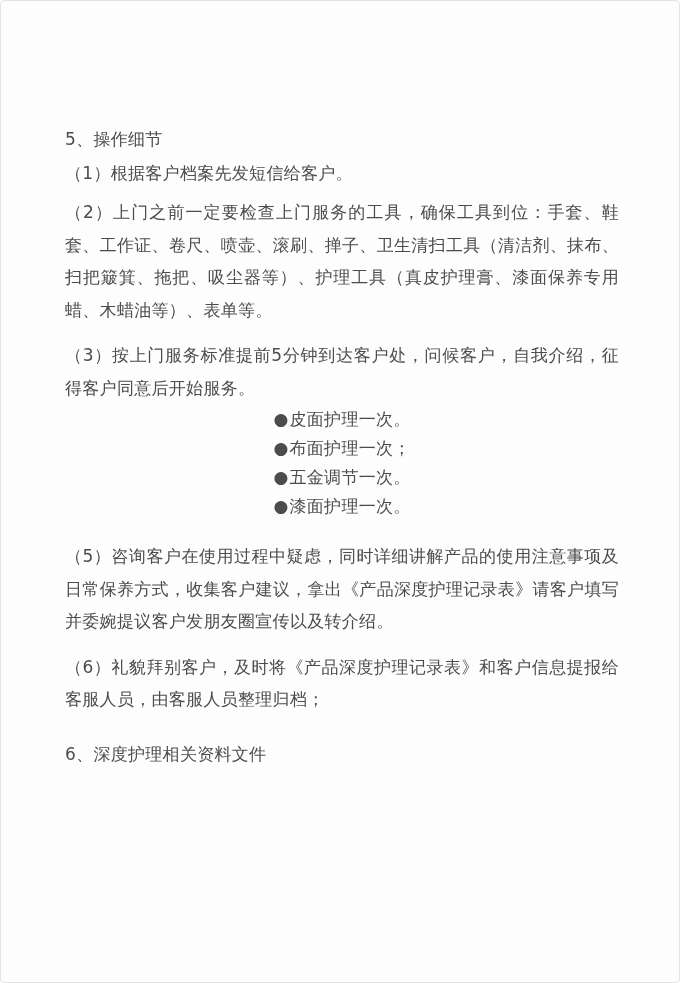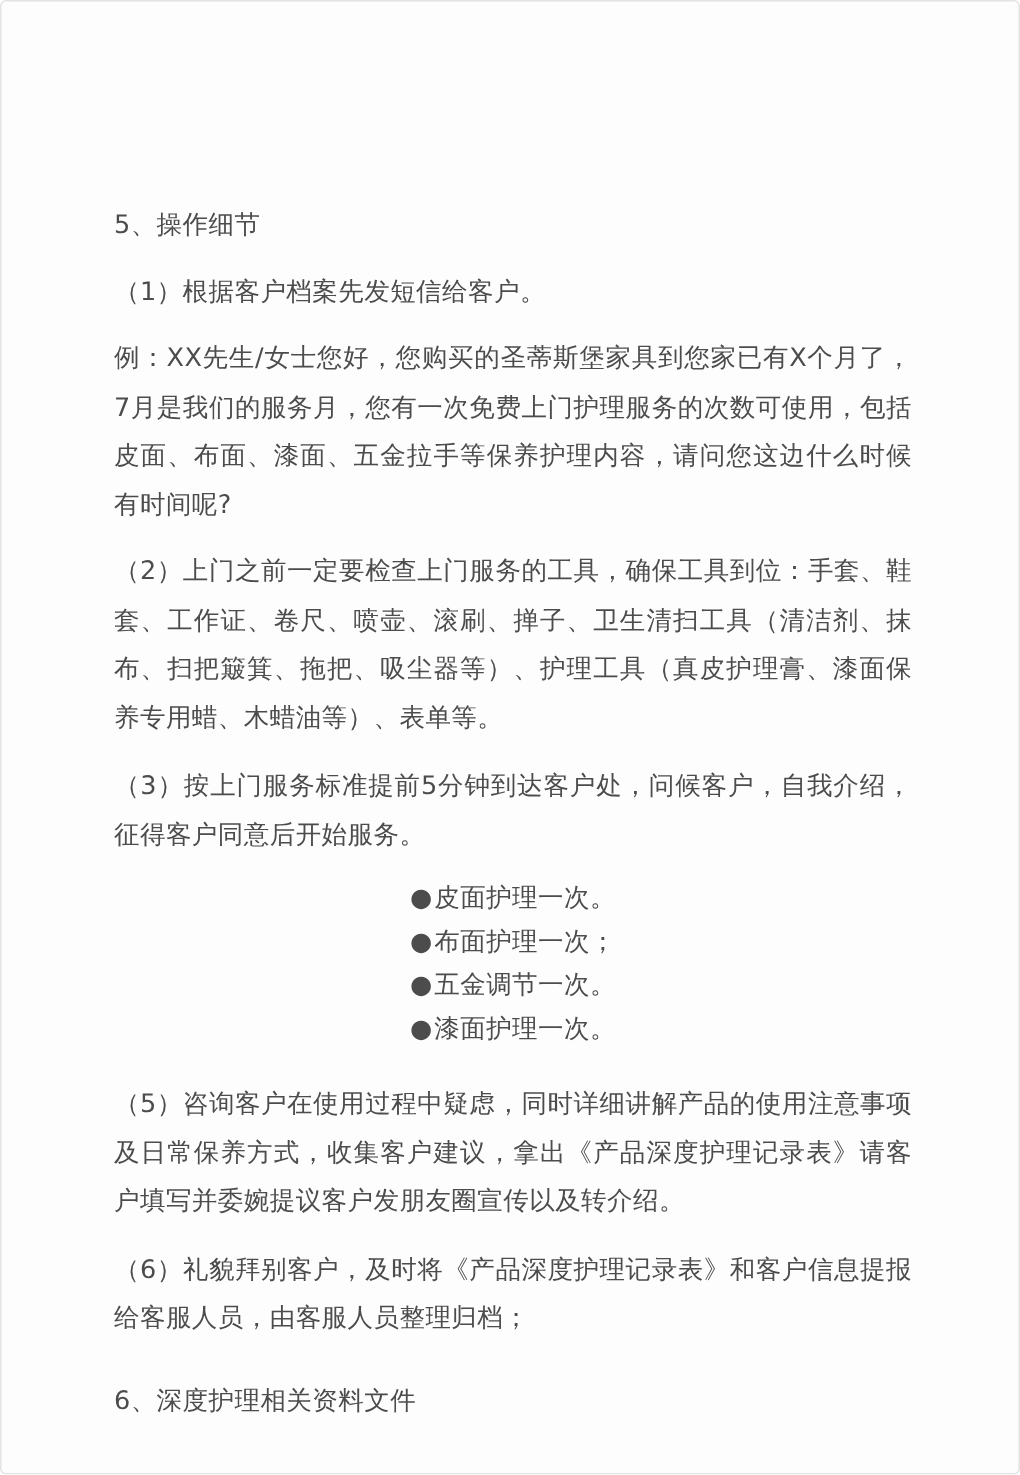--- a/index.html
+++ b/index.html
@@ -23,21 +23,21 @@
     position: absolute;
     left: 63px;
     top: 121px;
     width: 556px;
     font-size: 17px;
     line-height: 32.5px;
     text-align: justify;
     letter-spacing: 0.3px;
   }
   .para {
-    margin: 12px;
+    margin: 1px;
   }
   .gap-xs { margin-top: 7px; }
   .gap-sm { margin-top: 13px; }
   .gap-md { margin-top: 19px; }
   .gap-lg { margin-top: 22px; }
   .bullet-list {
     margin: 0;
     line-height: 29px;
     text-align: left;
   }
@@ -52,21 +52,20 @@
 </head>
 <body>
 
 <div class="page">
   <div class="content">
 
     <p class="para">5、操作细节</p>
 
     <p class="para">（1）根据客户档案先发短信给客户。</p>
 
-    <p class="para">例：XX先生/女士您好，您购买的圣蒂斯堡家具到您家已有X个月了，7月是我们的服务月，您有一次免费上门护理服务的次数可使用，包括皮面、布面、漆面、五金拉手等保养护理内容，请问您这边什么时候有时间呢?</p>
 
     <p class="para gap-xs">（2）上门之前一定要检查上门服务的工具，确保工具到位：手套、鞋套、工作证、卷尺、喷壶、滚刷、掸子、卫生清扫工具（清洁剂、抹布、扫把簸箕、拖把、吸尘器等）、护理工具（真皮护理膏、漆面保养专用蜡、木蜡油等）、表单等。</p>
 
     <p class="para gap-sm">（3）按上门服务标准提前5分钟到达客户处，问候客户，自我介绍，征得客户同意后开始服务。</p>
 
 
     <div class="bullet-list">
       <p class="bullet-line"><span class="bullet-glyph">●</span><span>皮面护理一次。</span></p>
       <p class="bullet-line"><span class="bullet-glyph">●</span><span>布面护理一次；</span></p>
       <p class="bullet-line"><span class="bullet-glyph">●</span><span>五金调节一次。</span></p>

